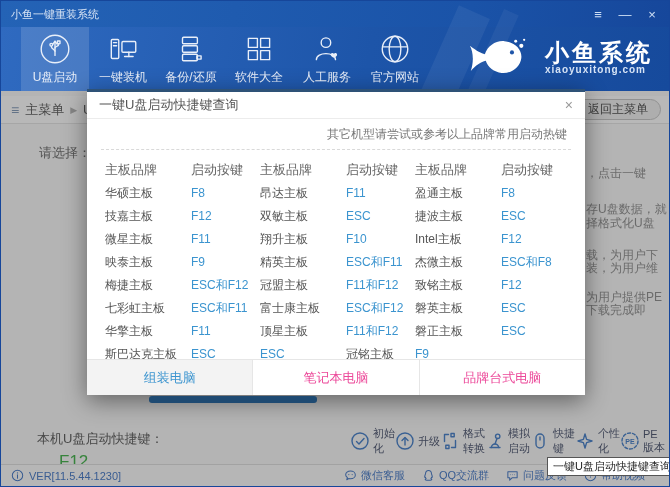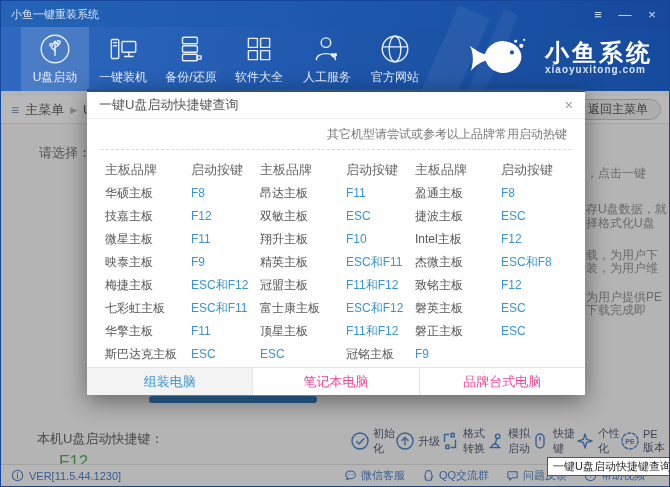--- a/index.html
+++ b/index.html
@@ -71,21 +71,21 @@
     padding:0 12px;border-bottom:1px solid #ececec;font-size:13px;color:#555;}
   .dlg-close{color:#999;font-size:14px;cursor:default;}
   .dlg-note{flex:none;text-align:right;padding:7px 18px 4px;font-size:12px;color:#777;}
   .dlg-divider{flex:none;margin:2px 14px 0;border-bottom:1px dashed #d9d9d9;}
   .dlg-table{flex:1;display:grid;grid-template-columns:repeat(3,86px 69px);
     align-content:start;padding:7px 4px 0 18px;overflow:hidden;}
   .th{height:25px;line-height:25px;font-size:13px;color:#666;}
   .td{height:23px;line-height:23px;font-size:12px;white-space:nowrap;}
   .td.b{color:#555;}
   .td.k{color:#3b94cf;}
-  .dlg-tabs{height:28px;flex:none;display:flex;border-top:1px solid #e6e6e6;}
+  .dlg-tabs{height:36px;flex:none;display:flex;border-top:1px solid #e6e6e6;}
   .dtab{flex:1;display:flex;align-items:center;justify-content:center;font-size:13px;
     color:#ec4899;background:#fff;border-left:1px solid #e6e6e6;cursor:default;}
   .dtab:first-child{border-left:none;}
   .dtab.active{background:#f3f3f3;color:#3b94cf;}
   .dlg-indicator{position:absolute;left:62px;bottom:-8px;width:168px;height:7px;
     border-radius:3px;background:#1e4a72;}
   
   .tooltip{position:absolute;left:546px;top:456px;z-index:30;background:#fff;
     border:1px solid #555;padding:1px 5px;font-size:11px;color:#222;white-space:nowrap;}
 </style>

